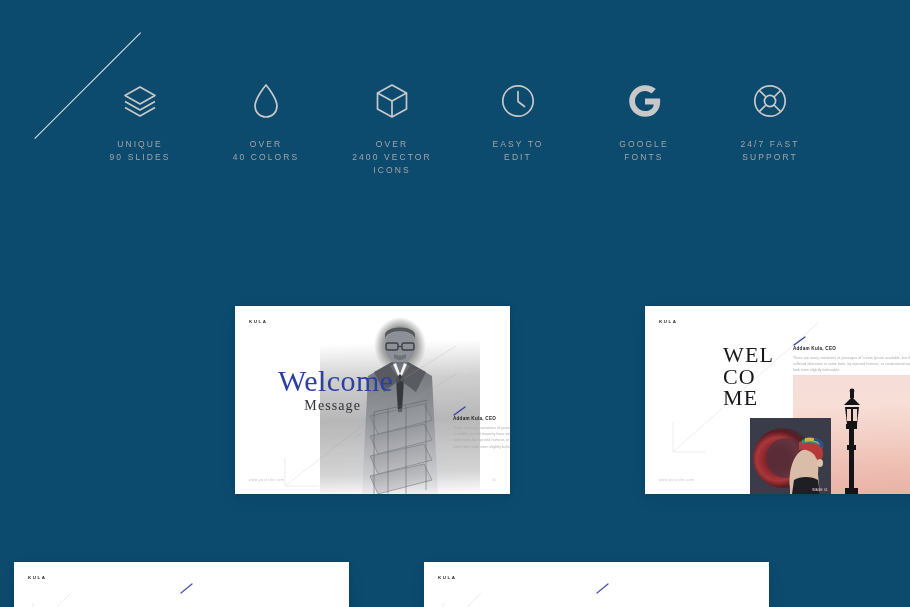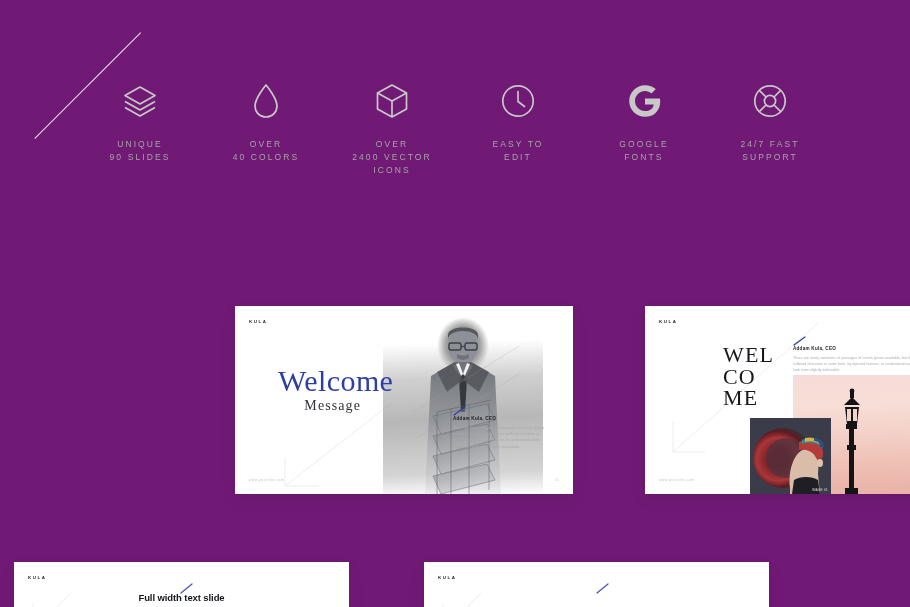--- a/index.html
+++ b/index.html
@@ -6,21 +6,21 @@
   * { box-sizing: border-box; margin: 0; padding: 0; }
   html, body {
     width: 910px; height: 607px;
     overflow: hidden;
     background: #f4f4f4;
     font-family: "Liberation Sans", sans-serif;
   }
   #page {
     position: relative;
     width: 910px; height: 607px;
-    background: #701a75;
+    background: #0c4a6e;
     overflow: hidden;
   }
 
   
   .corner-diagonal {
     position: absolute;
     left: -40px; top: -42px;
     width: 150px; height: 150px;
     border-right: 1px solid #e4e4e4;
     transform: rotate(45deg);
@@ -62,21 +62,21 @@
     white-space: pre-line;
   }
 
   
   .slide {
     position: absolute;
     background: #ffffff;
     box-shadow: 0 1px 5px rgba(0,0,0,0.055), 0 6px 20px rgba(0,0,0,0.045);
     overflow: hidden;
   }
-  .slide-main  { left: 235px; top: 306px; width: 338px; height: 188px; }
+  .slide-main  { left: 235px; top: 306px; width: 275px; height: 188px; }
   .slide-right { left: 645px; top: 306px; width: 290px; height: 188px; }
   .slide-bl    { left: 14px;  top: 562px; width: 335px; height: 120px; }
   .slide-br    { left: 424px; top: 562px; width: 345px; height: 120px; }
 
   .kula-logo {
     position: absolute;
     font-size: 4.4px;
     letter-spacing: 1.6px;
     font-weight: 700;
     color: #2b2b2b;
@@ -448,21 +448,20 @@
       <svg width="40" height="40" viewBox="0 0 40 40" fill="none" stroke="#ededed" stroke-width="1">
         <path d="M39 1 L1 39"></path>
           <path d="M1 11 L1 39 L29 39"></path>
       </svg>
     </div>
     <div class="bottom-slash" style="left:166px;">
       <svg width="14" height="11" viewBox="0 0 14 11">
           <path d="M1 10 L12 1" stroke="#4457b5" stroke-width="1.3" stroke-linecap="round"></path>
         </svg>
     </div>
-    <div class="bottom-heading">Full width text slide</div>
   </div>
 
   <div class="slide slide-br">
     <div class="kula-logo" style="left:14px; top:13px;">KULA</div>
     <div class="bottom-corner">
       <svg width="40" height="40" viewBox="0 0 40 40" fill="none" stroke="#ededed" stroke-width="1">
         <path d="M39 1 L1 39"></path>
           <path d="M1 11 L1 39 L29 39"></path>
       </svg>
     </div>

